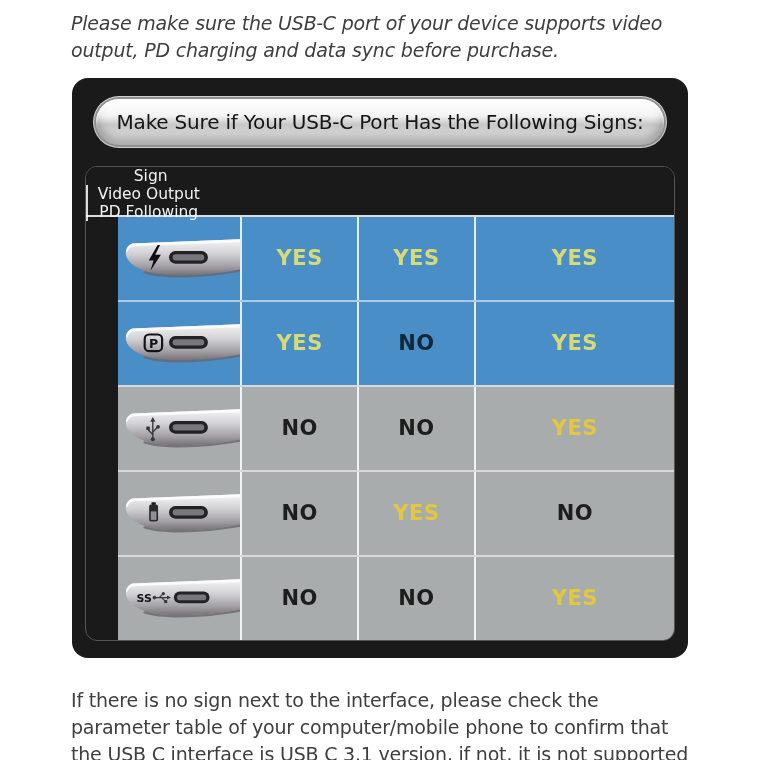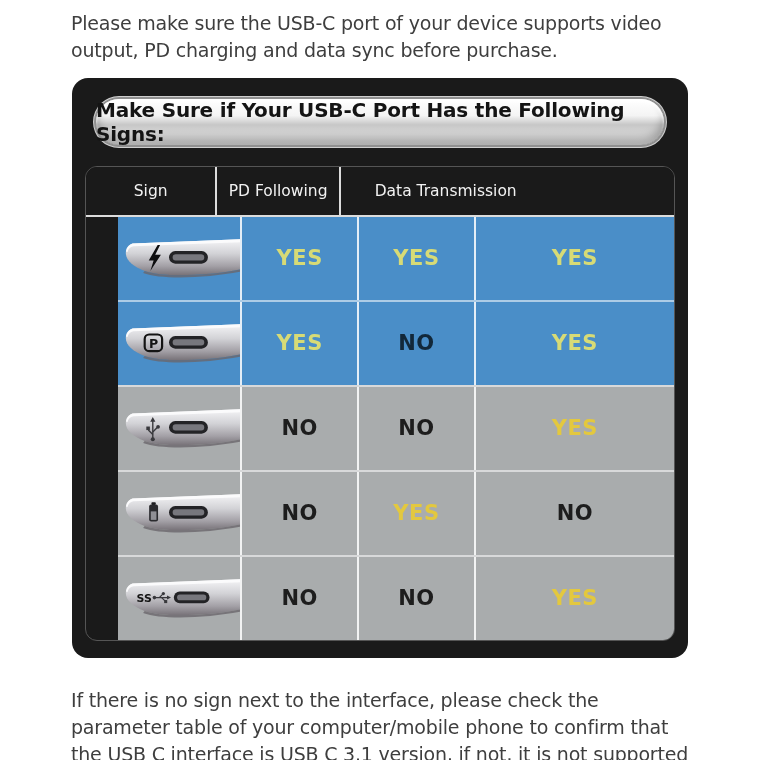--- a/index.html
+++ b/index.html
@@ -5,39 +5,40 @@
   html,body{margin:0;padding:0;}
   body{
     width:760px;height:760px;background:#ffffff;
     font-family:"DejaVu Sans","Liberation Sans",sans-serif;
     position:relative;overflow:hidden;
   }
   .top-note{
     width:618px;margin:10px auto 0;
     font-size:19px;line-height:1.42;color:#3e3e3e;
     letter-spacing:-0.2px;
+    font-style:italic;
   }
   .panel{
     width:616px;box-sizing:border-box;
     margin:14px auto 0;
     background:#1a1a1a;border-radius:16px;
     padding:21px 13px 17px;
   }
   .banner{
     height:46px;margin:0 11px 21px;border-radius:23px;
     background:linear-gradient(180deg,#ffffff 0%,#f4f4f4 36%,#c7c7c7 56%,#d8d8d8 78%,#efefef 100%);
     box-shadow:0 0 0 2px #8f8f8f,0 0 0 3px #cfcfcf,inset 0 3px 3px #ffffff,inset 0 -7px 9px rgba(0,0,0,0.28);
     display:flex;align-items:center;justify-content:center;
-    font-size:20px;font-weight:bold;color:#141414;letter-spacing:-0.2px;
+    font-size:20px;font-weight:normal;color:#141414;letter-spacing:-0.2px;
   }
   .ctable{
     border-radius:12px;overflow:hidden;
     border:1px solid #555;
   }
-  .thead{display:flex;height:48px;background:#1a1a1a;}
+  .thead{display:flex;height:48px;background:#1a1a1a;flex-direction:column;}
   .thead .cell{
     color:#f2f2f2;font-size:15.5px;font-weight:normal;
   }
   .trow{display:flex;height:83px;margin-left:32px;}
   .row-blue{background:#4a8ec8;}
   .row-gray{background:#a9acad;}
   .trow + .trow{border-top:2px solid rgba(255,255,255,0.55);}
   .tbody{border-top:2px solid rgba(255,255,255,0.85);}
   .cell{
     display:flex;align-items:center;justify-content:center;
@@ -140,22 +141,22 @@
 <div class="panel">
 
   <div class="banner">
     <span>Make Sure if Your USB-C Port Has the Following Signs:</span>
   </div>
 
   <div class="ctable">
 
     <div class="thead">
       <div class="cell c1">Sign</div>
+      <div class="cell c2">Video Output</div>
       <div class="cell c3">PD Following</div>
-      <div class="cell c4">Data Transmission</div>
     </div>
 
     <div class="tbody">
 
       <div class="trow row-blue">
         <div class="cell c1 sign-cell">
           <svg class="sign-img" viewBox="0 0 146 72">
               <use href="#sym-thunderbolt"></use>
             </svg>
         </div>

